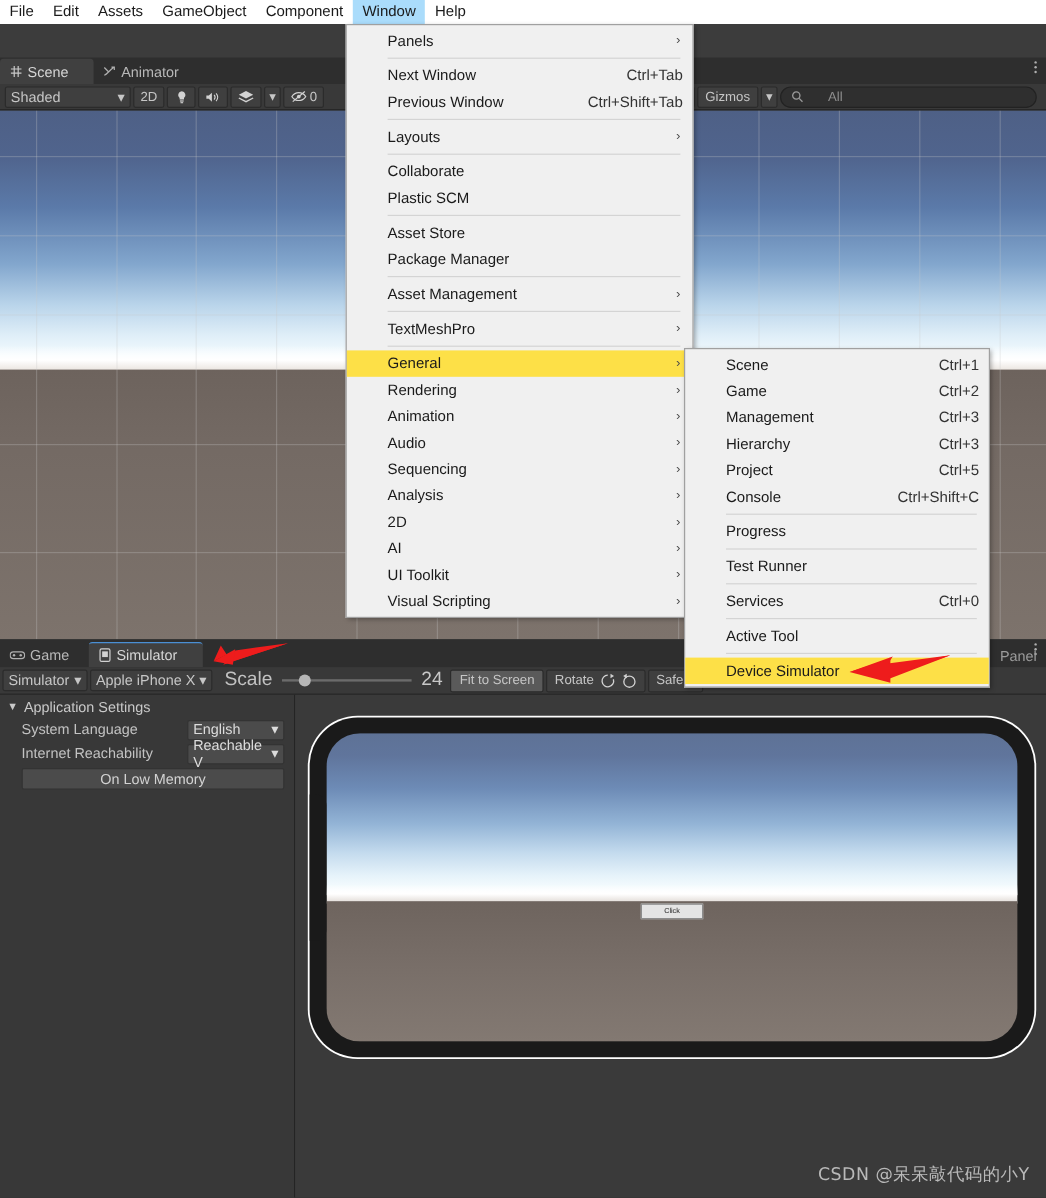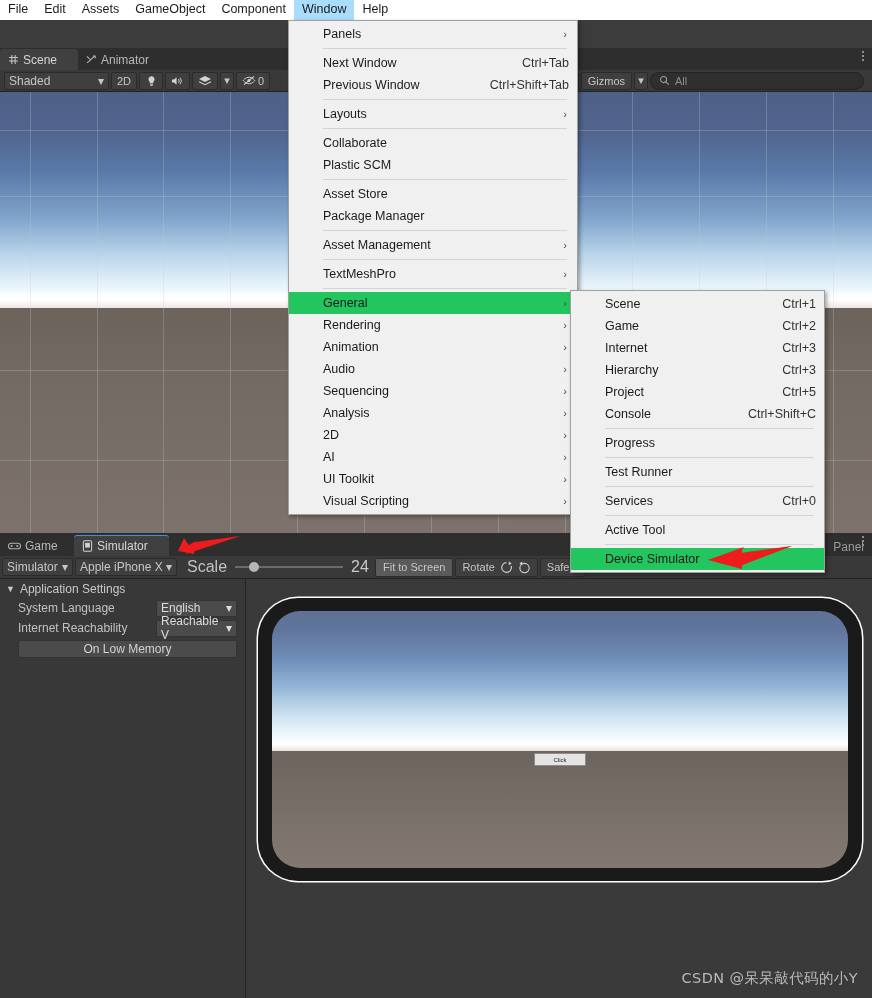--- a/index.html
+++ b/index.html
@@ -74,21 +74,21 @@
     height: 18px; display: flex; align-items: center; justify-content: space-between;
     background: #3f3f3f; border: 1px solid #2b2b2b; border-radius: 2px;
     padding: 0 4px; font-size: 12px; color: #c6c6c6;
   }
   .sbtn {
     height: 18px; min-width: 24px; display: flex; align-items: center; justify-content: center;
     gap: 2px; background: #3f3f3f; border: 1px solid #2b2b2b; border-radius: 2px;
     padding: 0 5px; font-size: 11px; color: #c6c6c6;
   }
   .search-pill {
-    height: 18px; flex: 1; display: flex; align-items: center; gap: 5px;
+    height: 18px; flex: 1; display: flex; align-items: center; gap: 20px;
     background: #2f2f2f; border: 1px solid #222; border-radius: 9px;
     padding: 0 8px; font-size: 11px; color: #8e8e8e;
   }
 
   .scene-view {
     position: absolute; left: 0; top: 44px; width: 872px; height: 441px;
     overflow: hidden;
   }
   .sky {
     position: absolute; left: 0; top: 0; width: 100%; height: 213px;
@@ -113,21 +113,21 @@
   
   .menu {
     position: absolute; background: #f0f0f0; border: 1px solid #a0a0a0;
     box-shadow: 2px 2px 4px rgba(0,0,0,0.35); font-size: 12.5px; color: #1a1a1a;
     padding: 2px 0;
   }
   .mrow {
     display: flex; align-items: center; height: 22px; padding: 0 8px 0 34px;
     position: relative; white-space: nowrap;
   }
-  .mrow.sel { background: #22c55e; }
+  .mrow.sel { background: #fde047; }
   .mrow .label { flex: 1; }
   .mrow .short { color: #333; padding-left: 26px; }
   .mrow .arrow { position: absolute; right: 10px; font-size: 11px; color: #4a4a4a; }
   .msep { height: 1px; background: #d4d4d4; margin: 3px 10px 3px 34px; }
 
   #window-menu { left: 288px; top: 20px; width: 290px; }
   #general-submenu { left: 570px; top: 290px; width: 255px; }
 
   
   .bottom-panel {
@@ -579,21 +579,21 @@
   <div class="menu" id="general-submenu">
       <div class="mrow">
         <span class="label">Scene</span>
         <span class="short">Ctrl+1</span>
       </div>
       <div class="mrow">
         <span class="label">Game</span>
         <span class="short">Ctrl+2</span>
       </div>
       <div class="mrow">
-        <span class="label">Internet</span>
+        <span class="label">Management</span>
         <span class="short">Ctrl+3</span>
       </div>
       <div class="mrow">
         <span class="label">Hierarchy</span>
         <span class="short">Ctrl+3</span>
       </div>
       <div class="mrow">
         <span class="label">Project</span>
         <span class="short">Ctrl+5</span>
       </div>

